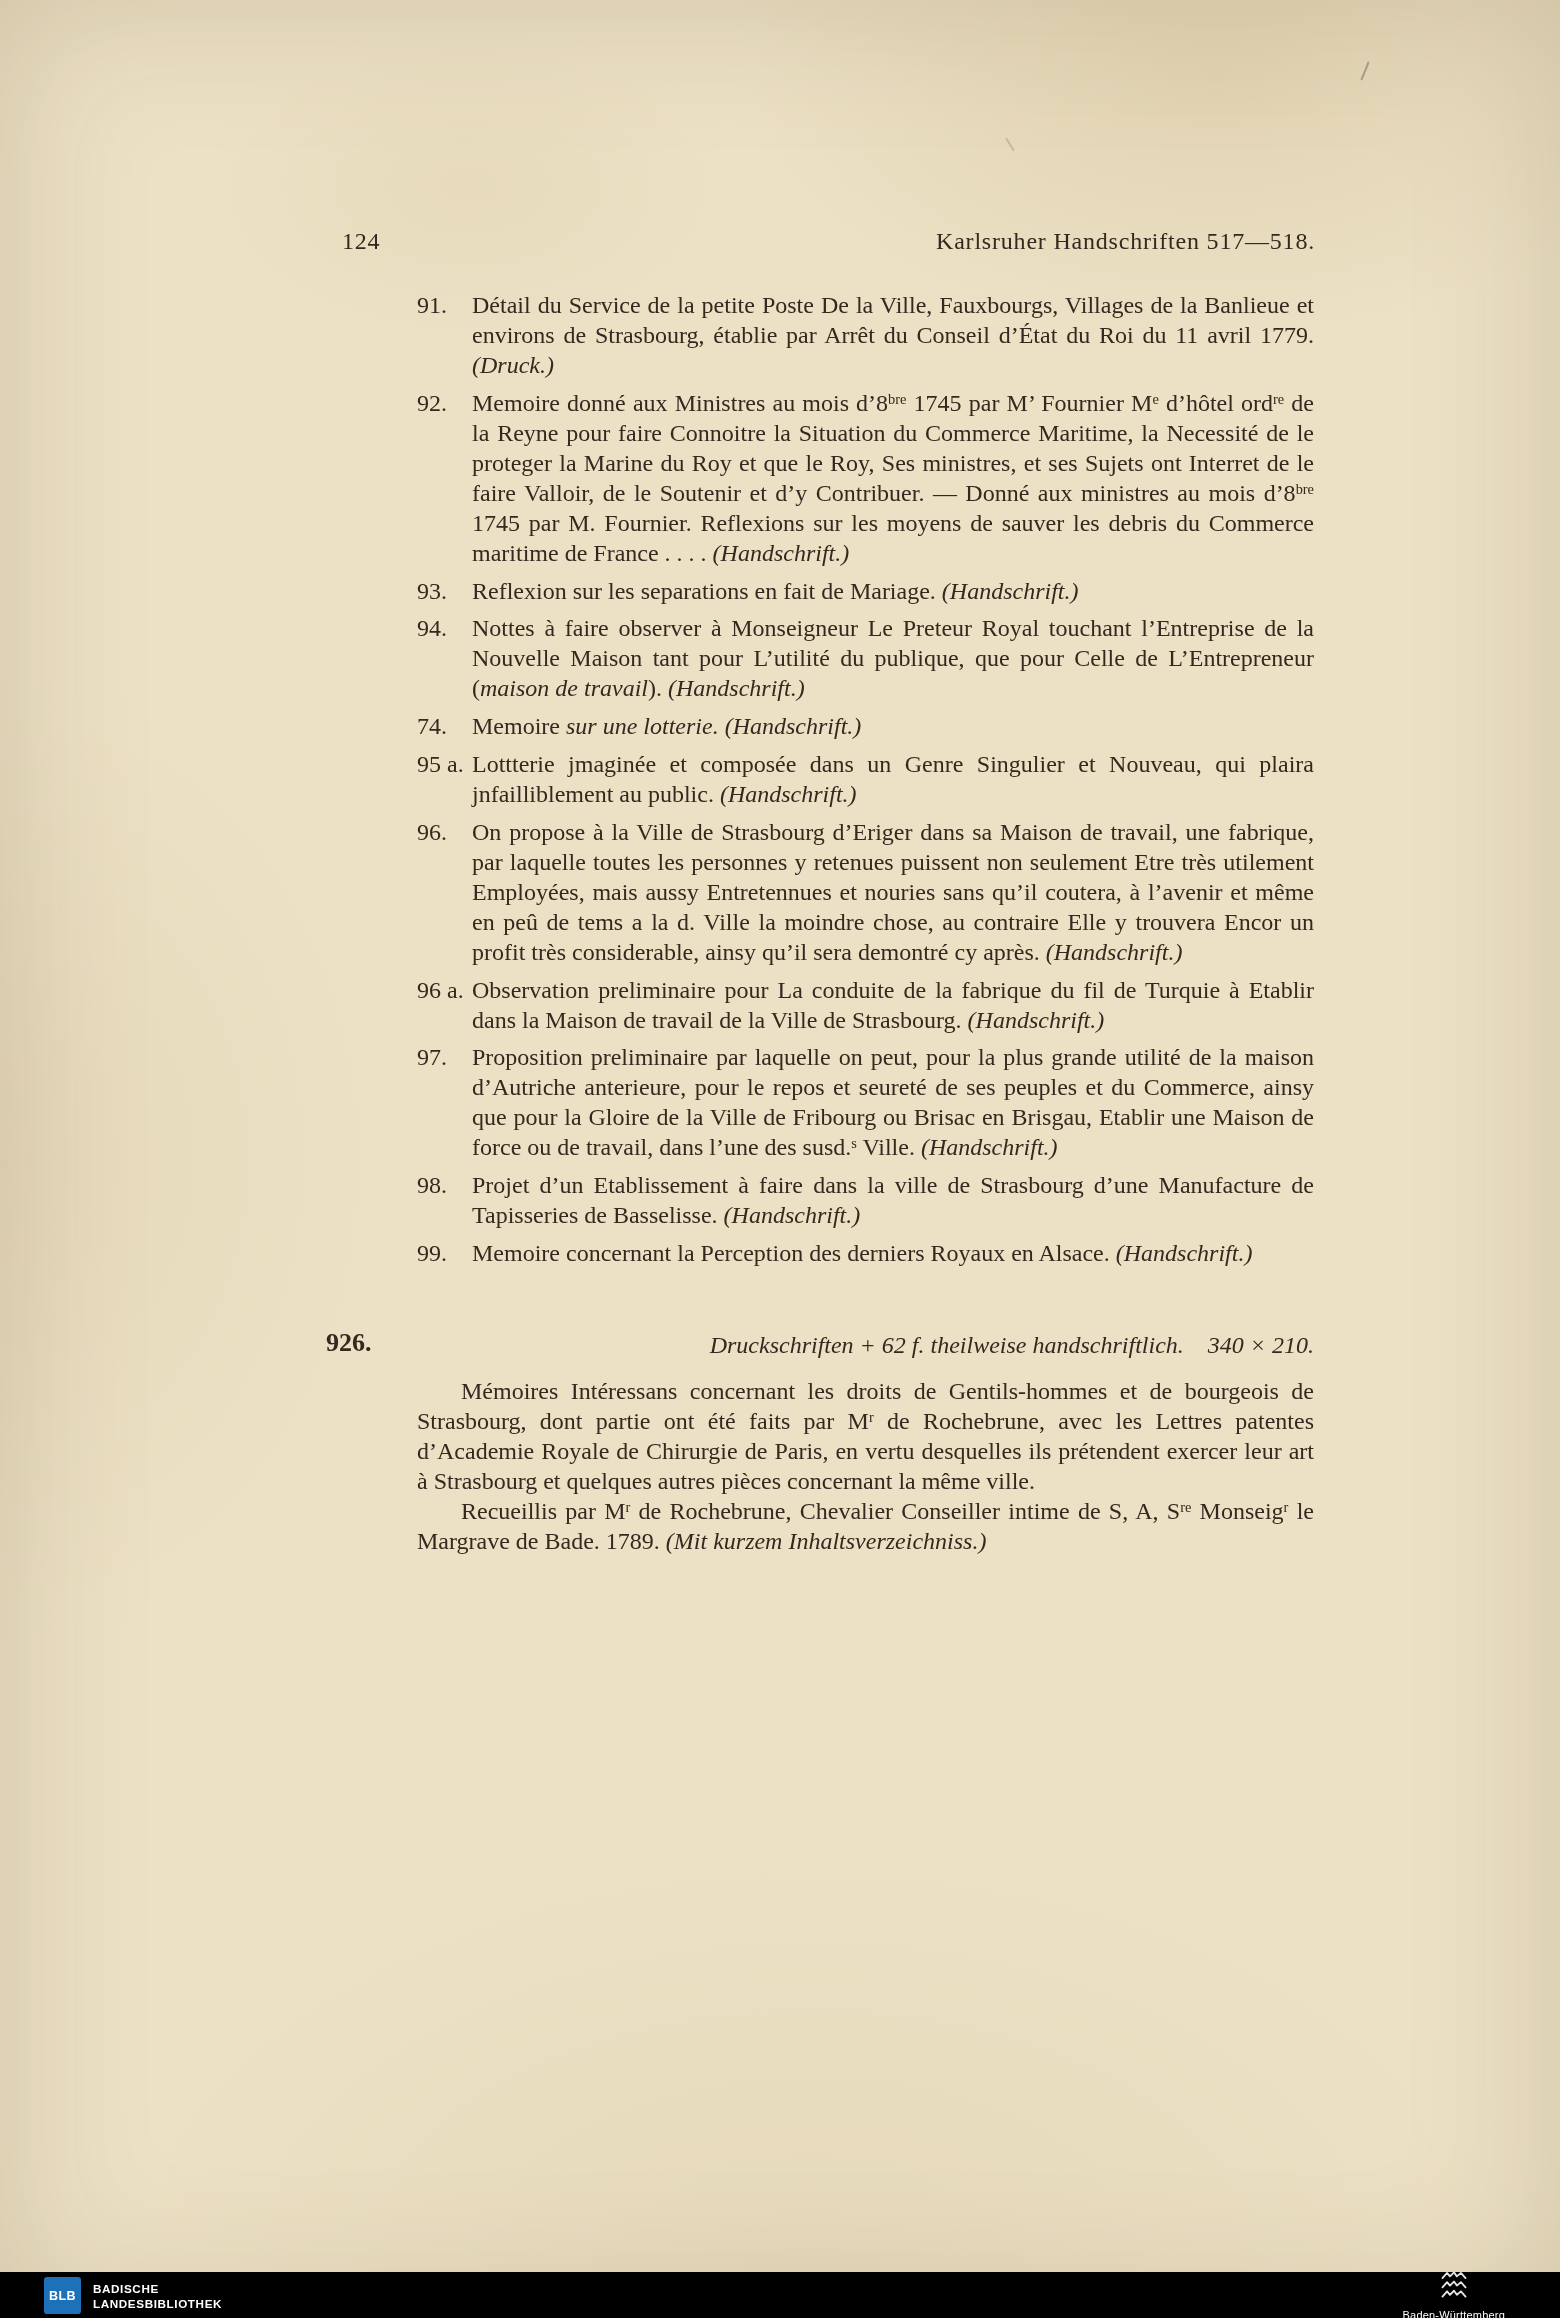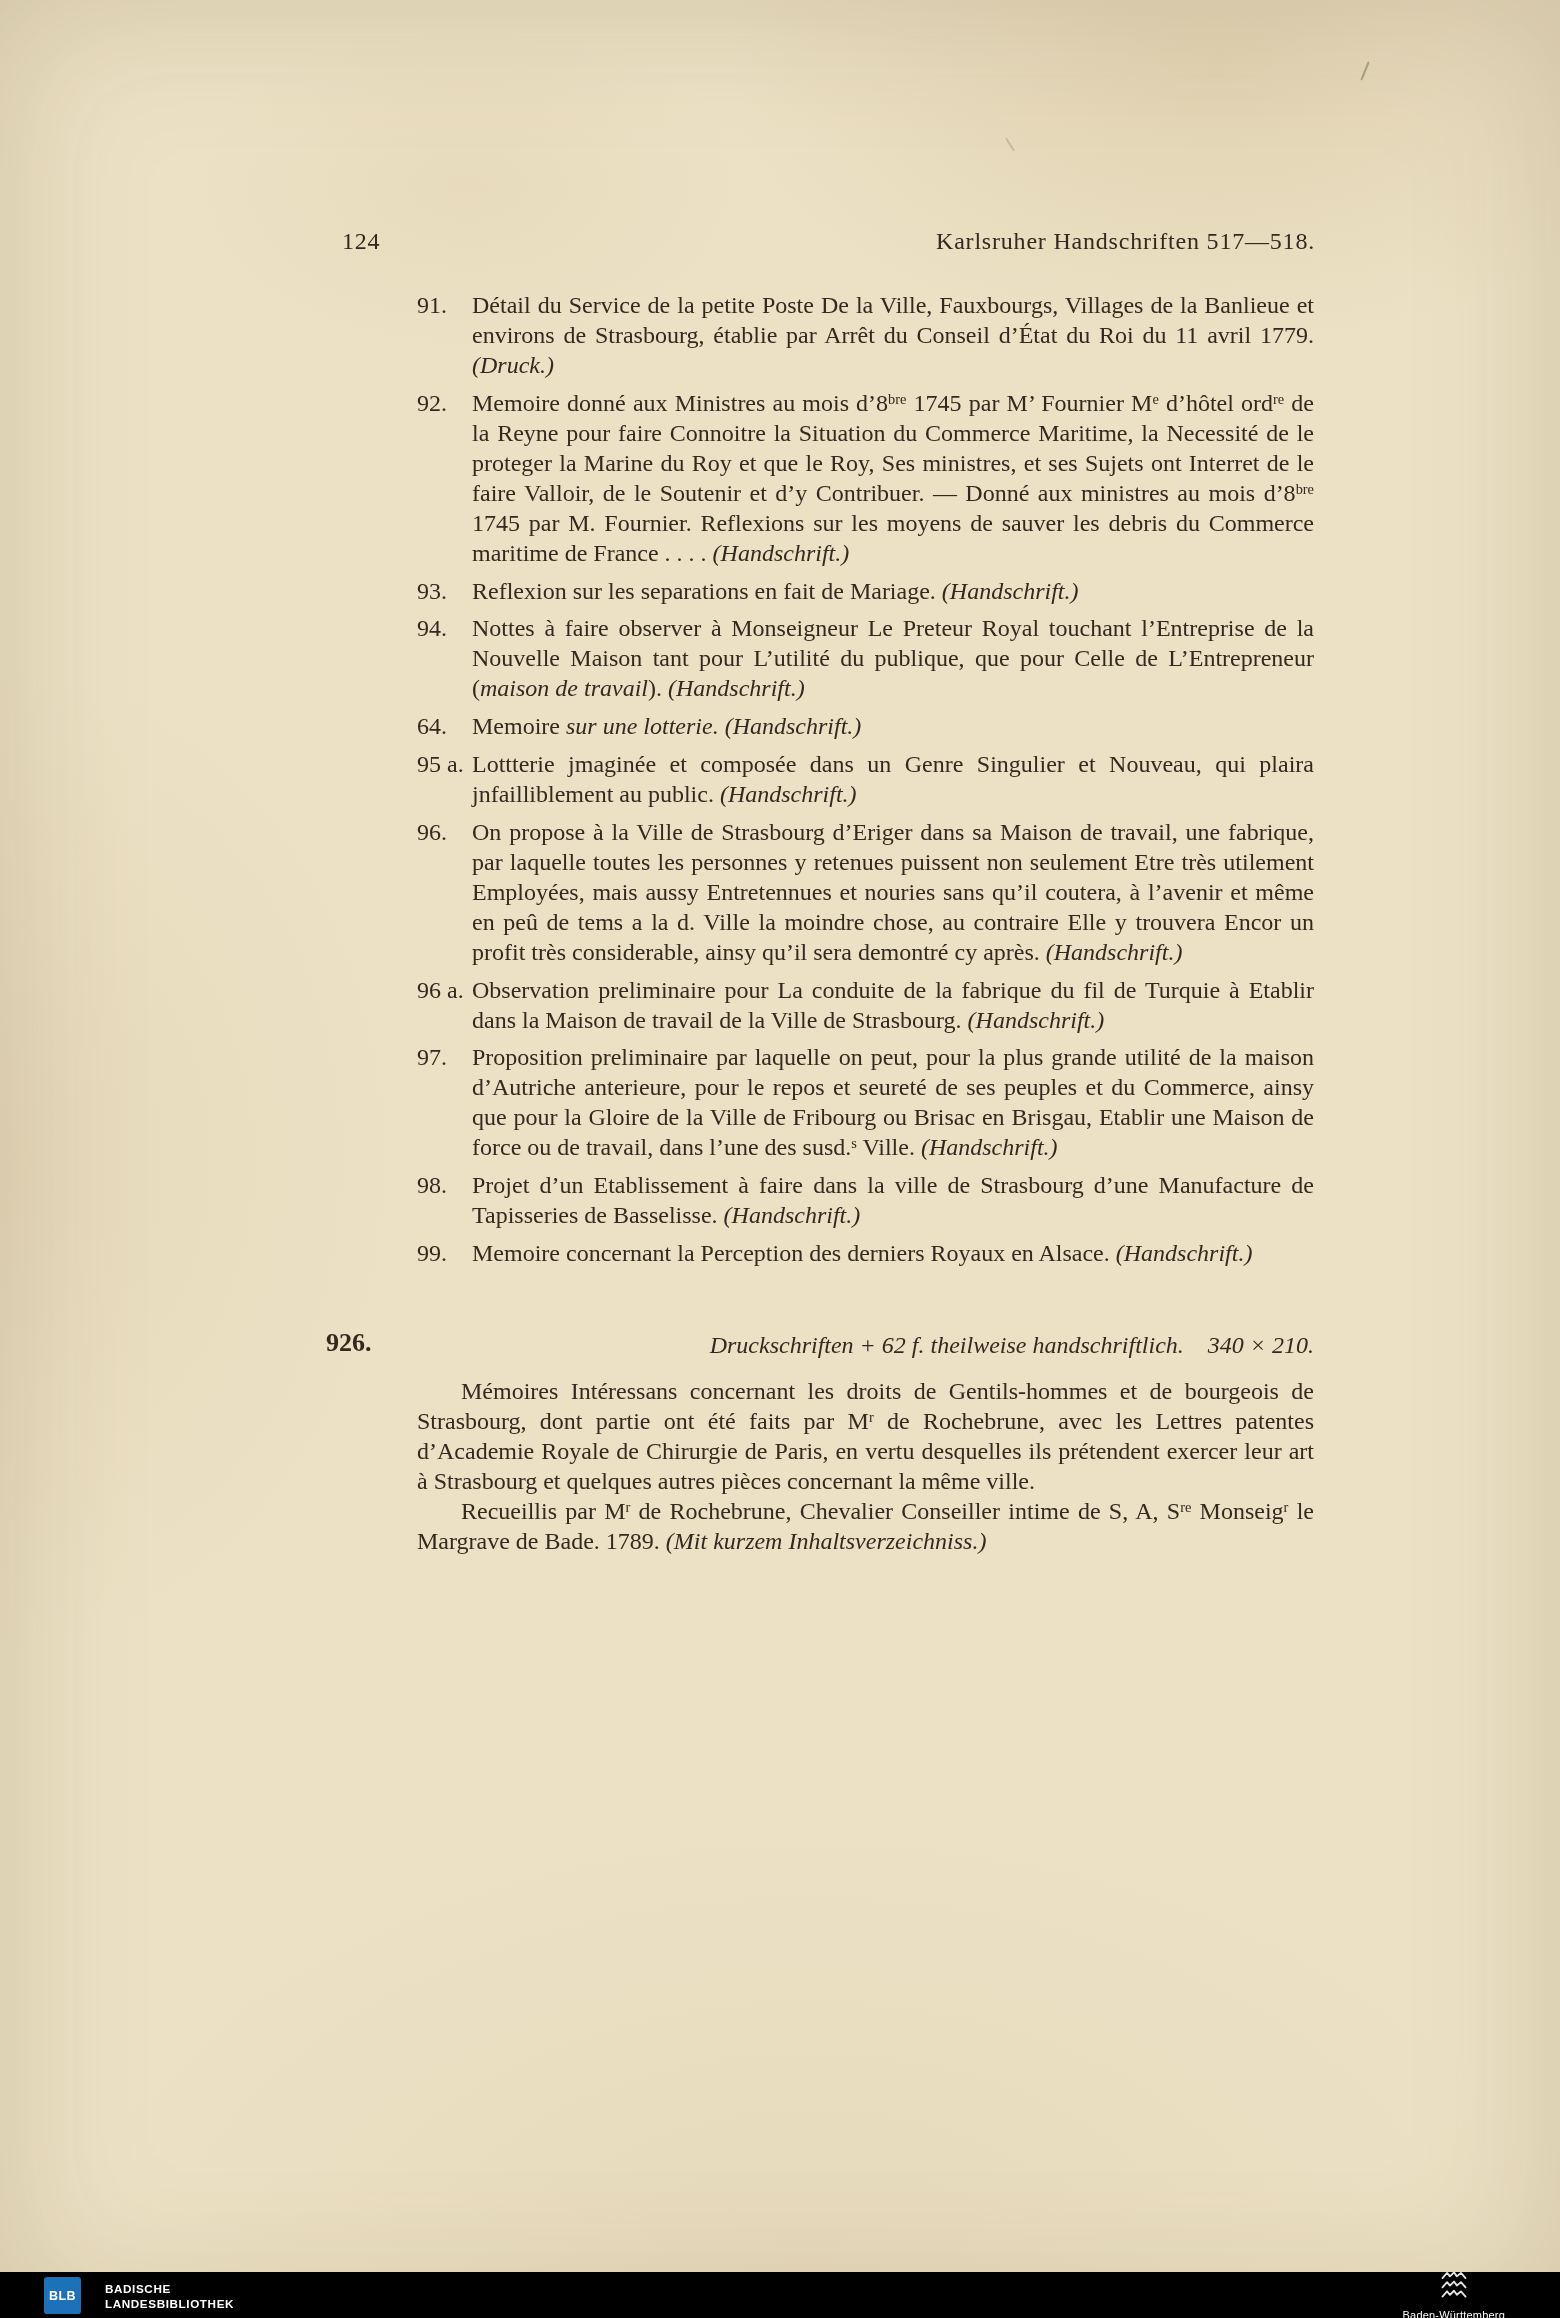--- a/index.html
+++ b/index.html
@@ -59,21 +59,21 @@
   .footer {
     position: absolute; left: 0; bottom: 0;
     width: 1560px; height: 47px;
     background: var(--bar, #000);
     color: #fff;
     display: flex; align-items: center; justify-content: space-between;
     padding: 0 55px 0 44px;
     font-family: "Liberation Sans", "DejaVu Sans", sans-serif;
     z-index: 6;
   }
-  .f-left { display: flex; align-items: center; gap: 24px; justify-content: center; }
+  .f-left { display: flex; align-items: center; gap: 12px; justify-content: center; }
   .blb-badge {
     width: 37px; height: 37px;
     background: var(--blb, #1d71b8);
     color: #fff; font-weight: bold; font-size: 12.5px; letter-spacing: 0.4px;
     display: flex; align-items: center; justify-content: center;
     border-radius: 3.1px;
   }
   .blb-text { font-size: 11.7px; font-weight: bold; line-height: 15px; letter-spacing: 0.6px; }
   .f-right { display: flex; align-items: center; gap: 9.4px; font-size: 11px; letter-spacing: 0.2px; flex-direction: column; }
   .bw-icon { display: block; }
@@ -103,21 +103,21 @@
         </div>
         <div class="entry">
           <span class="entry-num">93.</span>
           <div class="entry-body"><span>Reflexion sur les separations en fait de Mariage. </span><span class="it">(Handschrift.)</span></div>
         </div>
         <div class="entry">
           <span class="entry-num">94.</span>
           <div class="entry-body"><span>Nottes à faire observer à Monseigneur Le Preteur Royal touchant l’Entreprise de la Nouvelle Maison tant pour L’utilité du publique, que pour Celle de L’Entrepreneur (</span><span class="it">maison de travail</span><span>). </span><span class="it">(Handschrift.)</span></div>
         </div>
         <div class="entry">
-          <span class="entry-num">64.</span>
+          <span class="entry-num">74.</span>
           <div class="entry-body"><span>Memoire </span><span class="it">sur une lotterie. </span><span class="it">(Handschrift.)</span></div>
         </div>
         <div class="entry">
           <span class="entry-num">95 a.</span>
           <div class="entry-body"><span>Lottterie jmaginée et composée dans un Genre Singulier et Nouveau, qui plaira jnfailliblement au public. </span><span class="it">(Handschrift.)</span></div>
         </div>
         <div class="entry">
           <span class="entry-num">96.</span>
           <div class="entry-body"><span>On propose à la Ville de Strasbourg d’Eriger dans sa Maison de travail, une fabrique, par laquelle toutes les personnes y retenues puissent non seulement Etre très utilement Employées, mais aussy Entretennues et nouries sans qu’il coutera, à l’avenir et même en peû de tems a la d. Ville la moindre chose, au contraire Elle y trouvera Encor un profit très considerable, ainsy qu’il sera demontré cy après. </span><span class="it">(Handschrift.)</span></div>
         </div>

